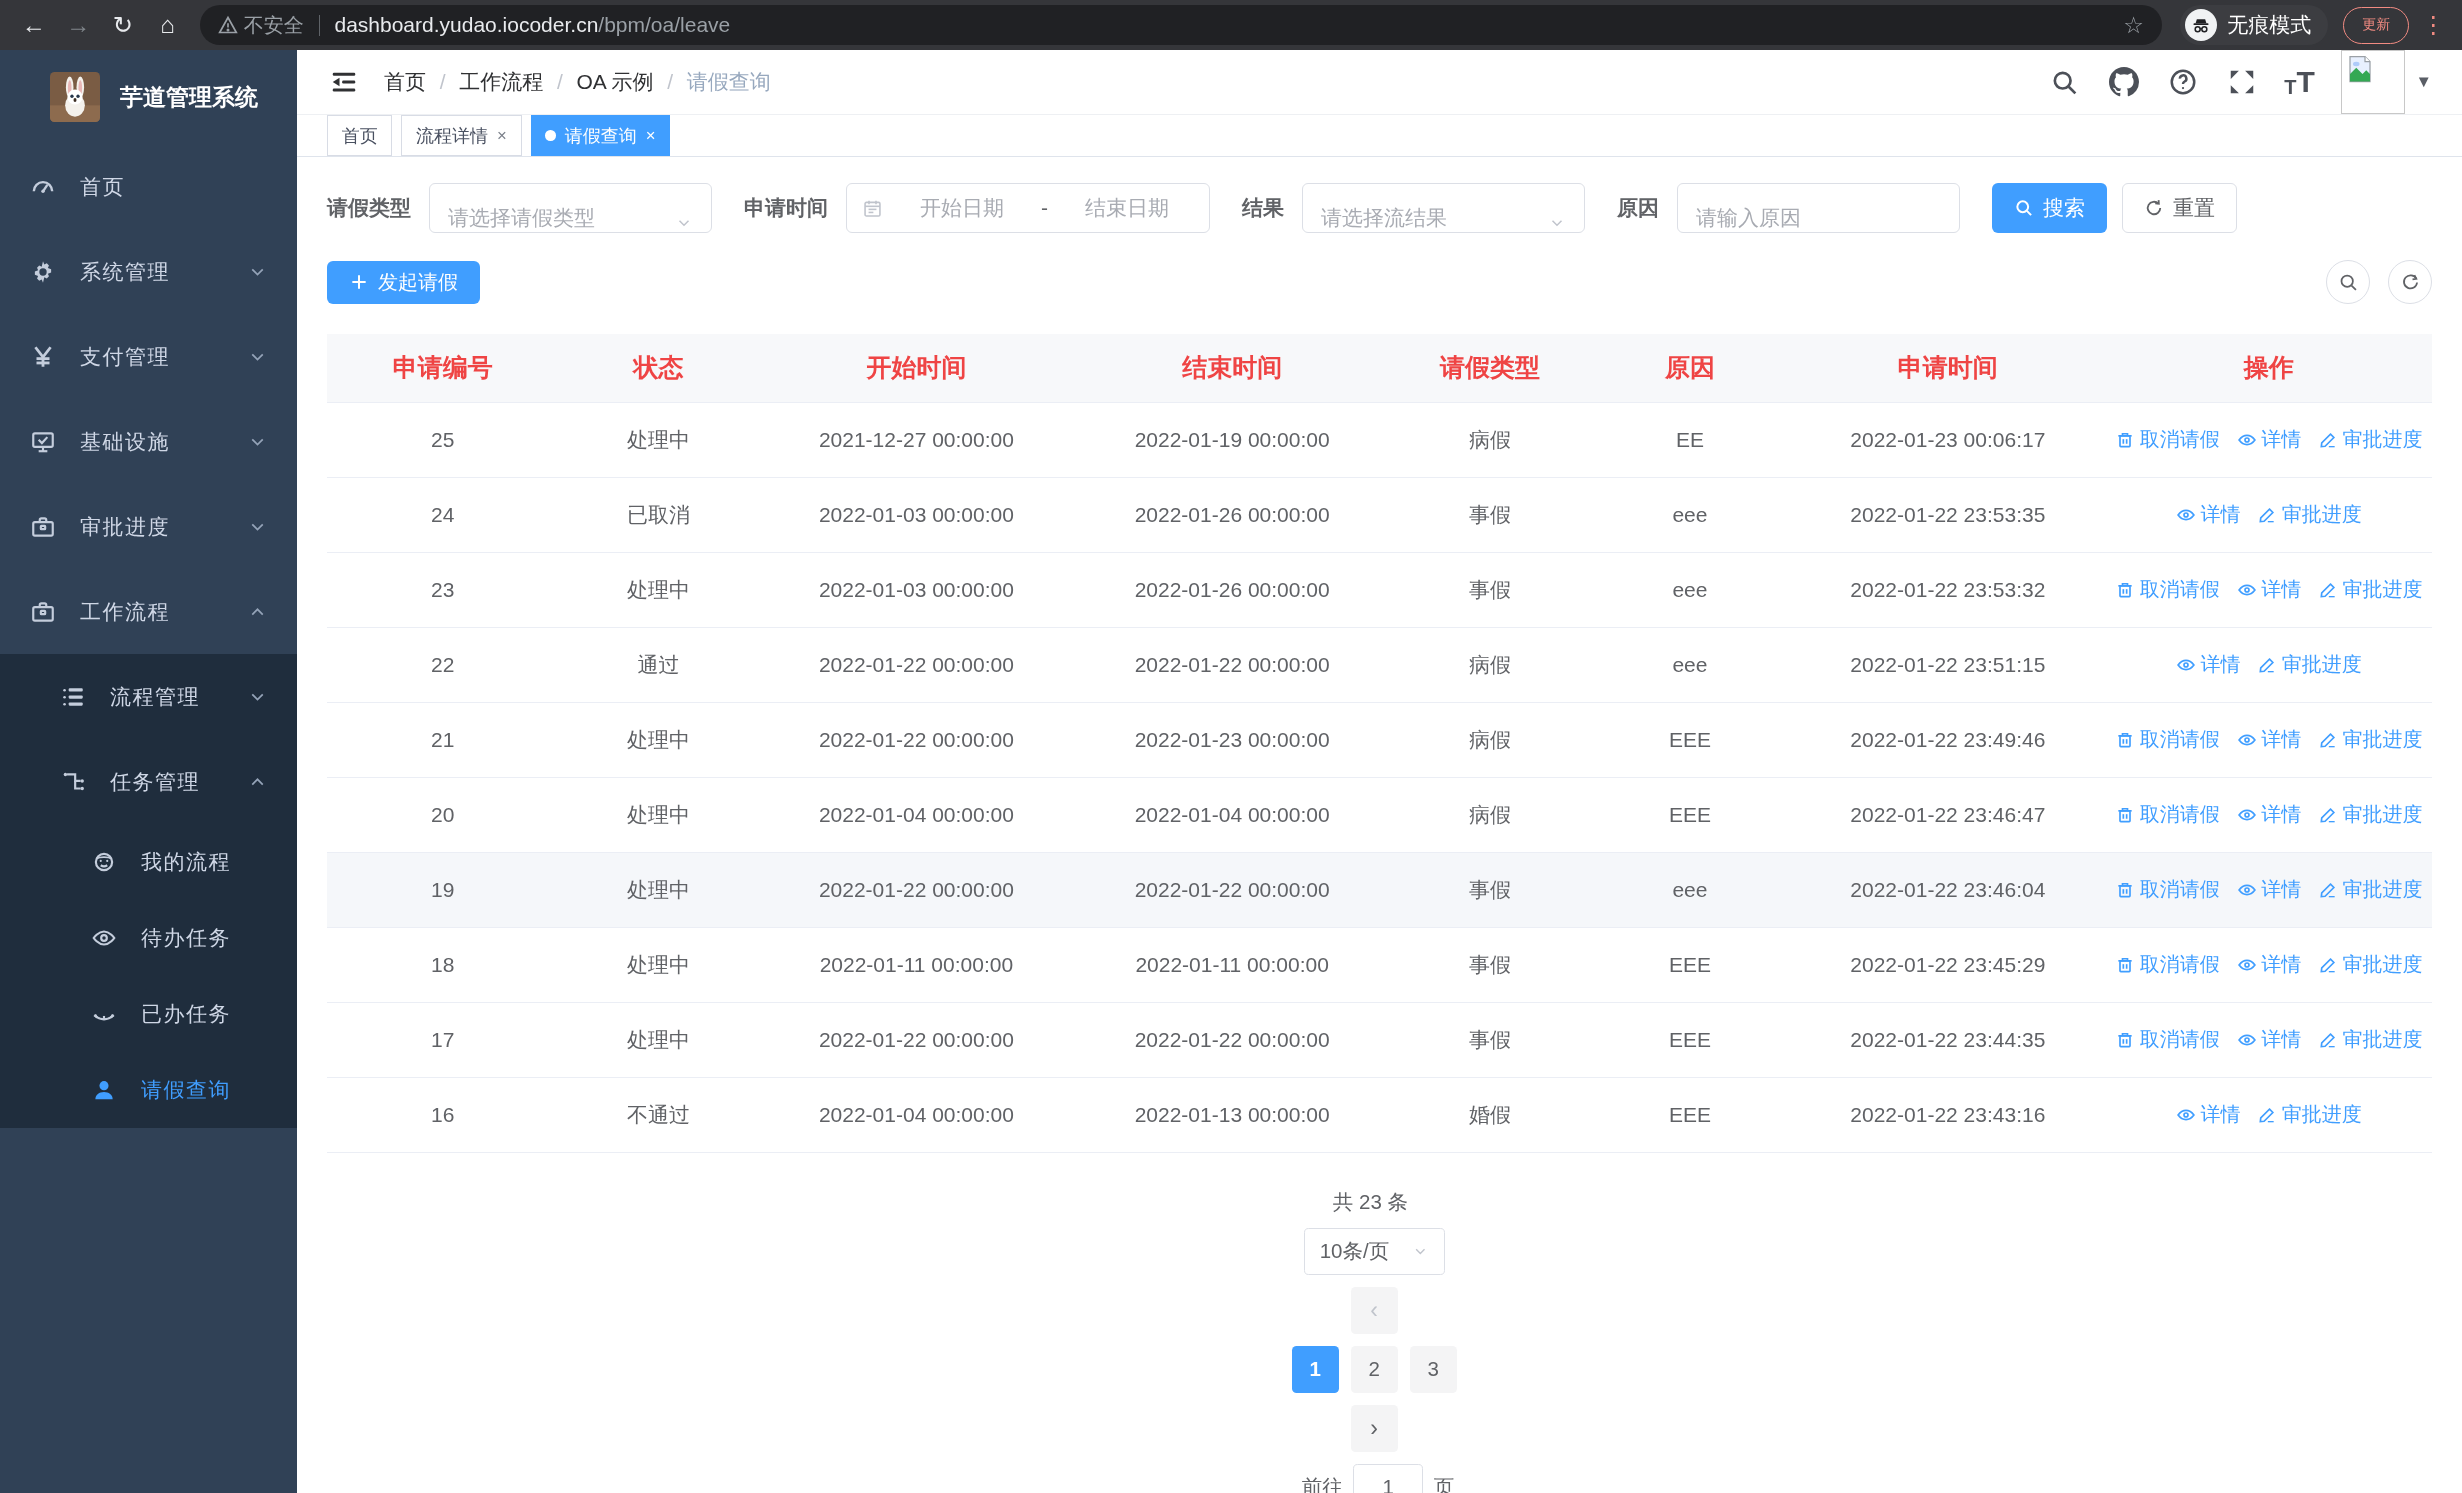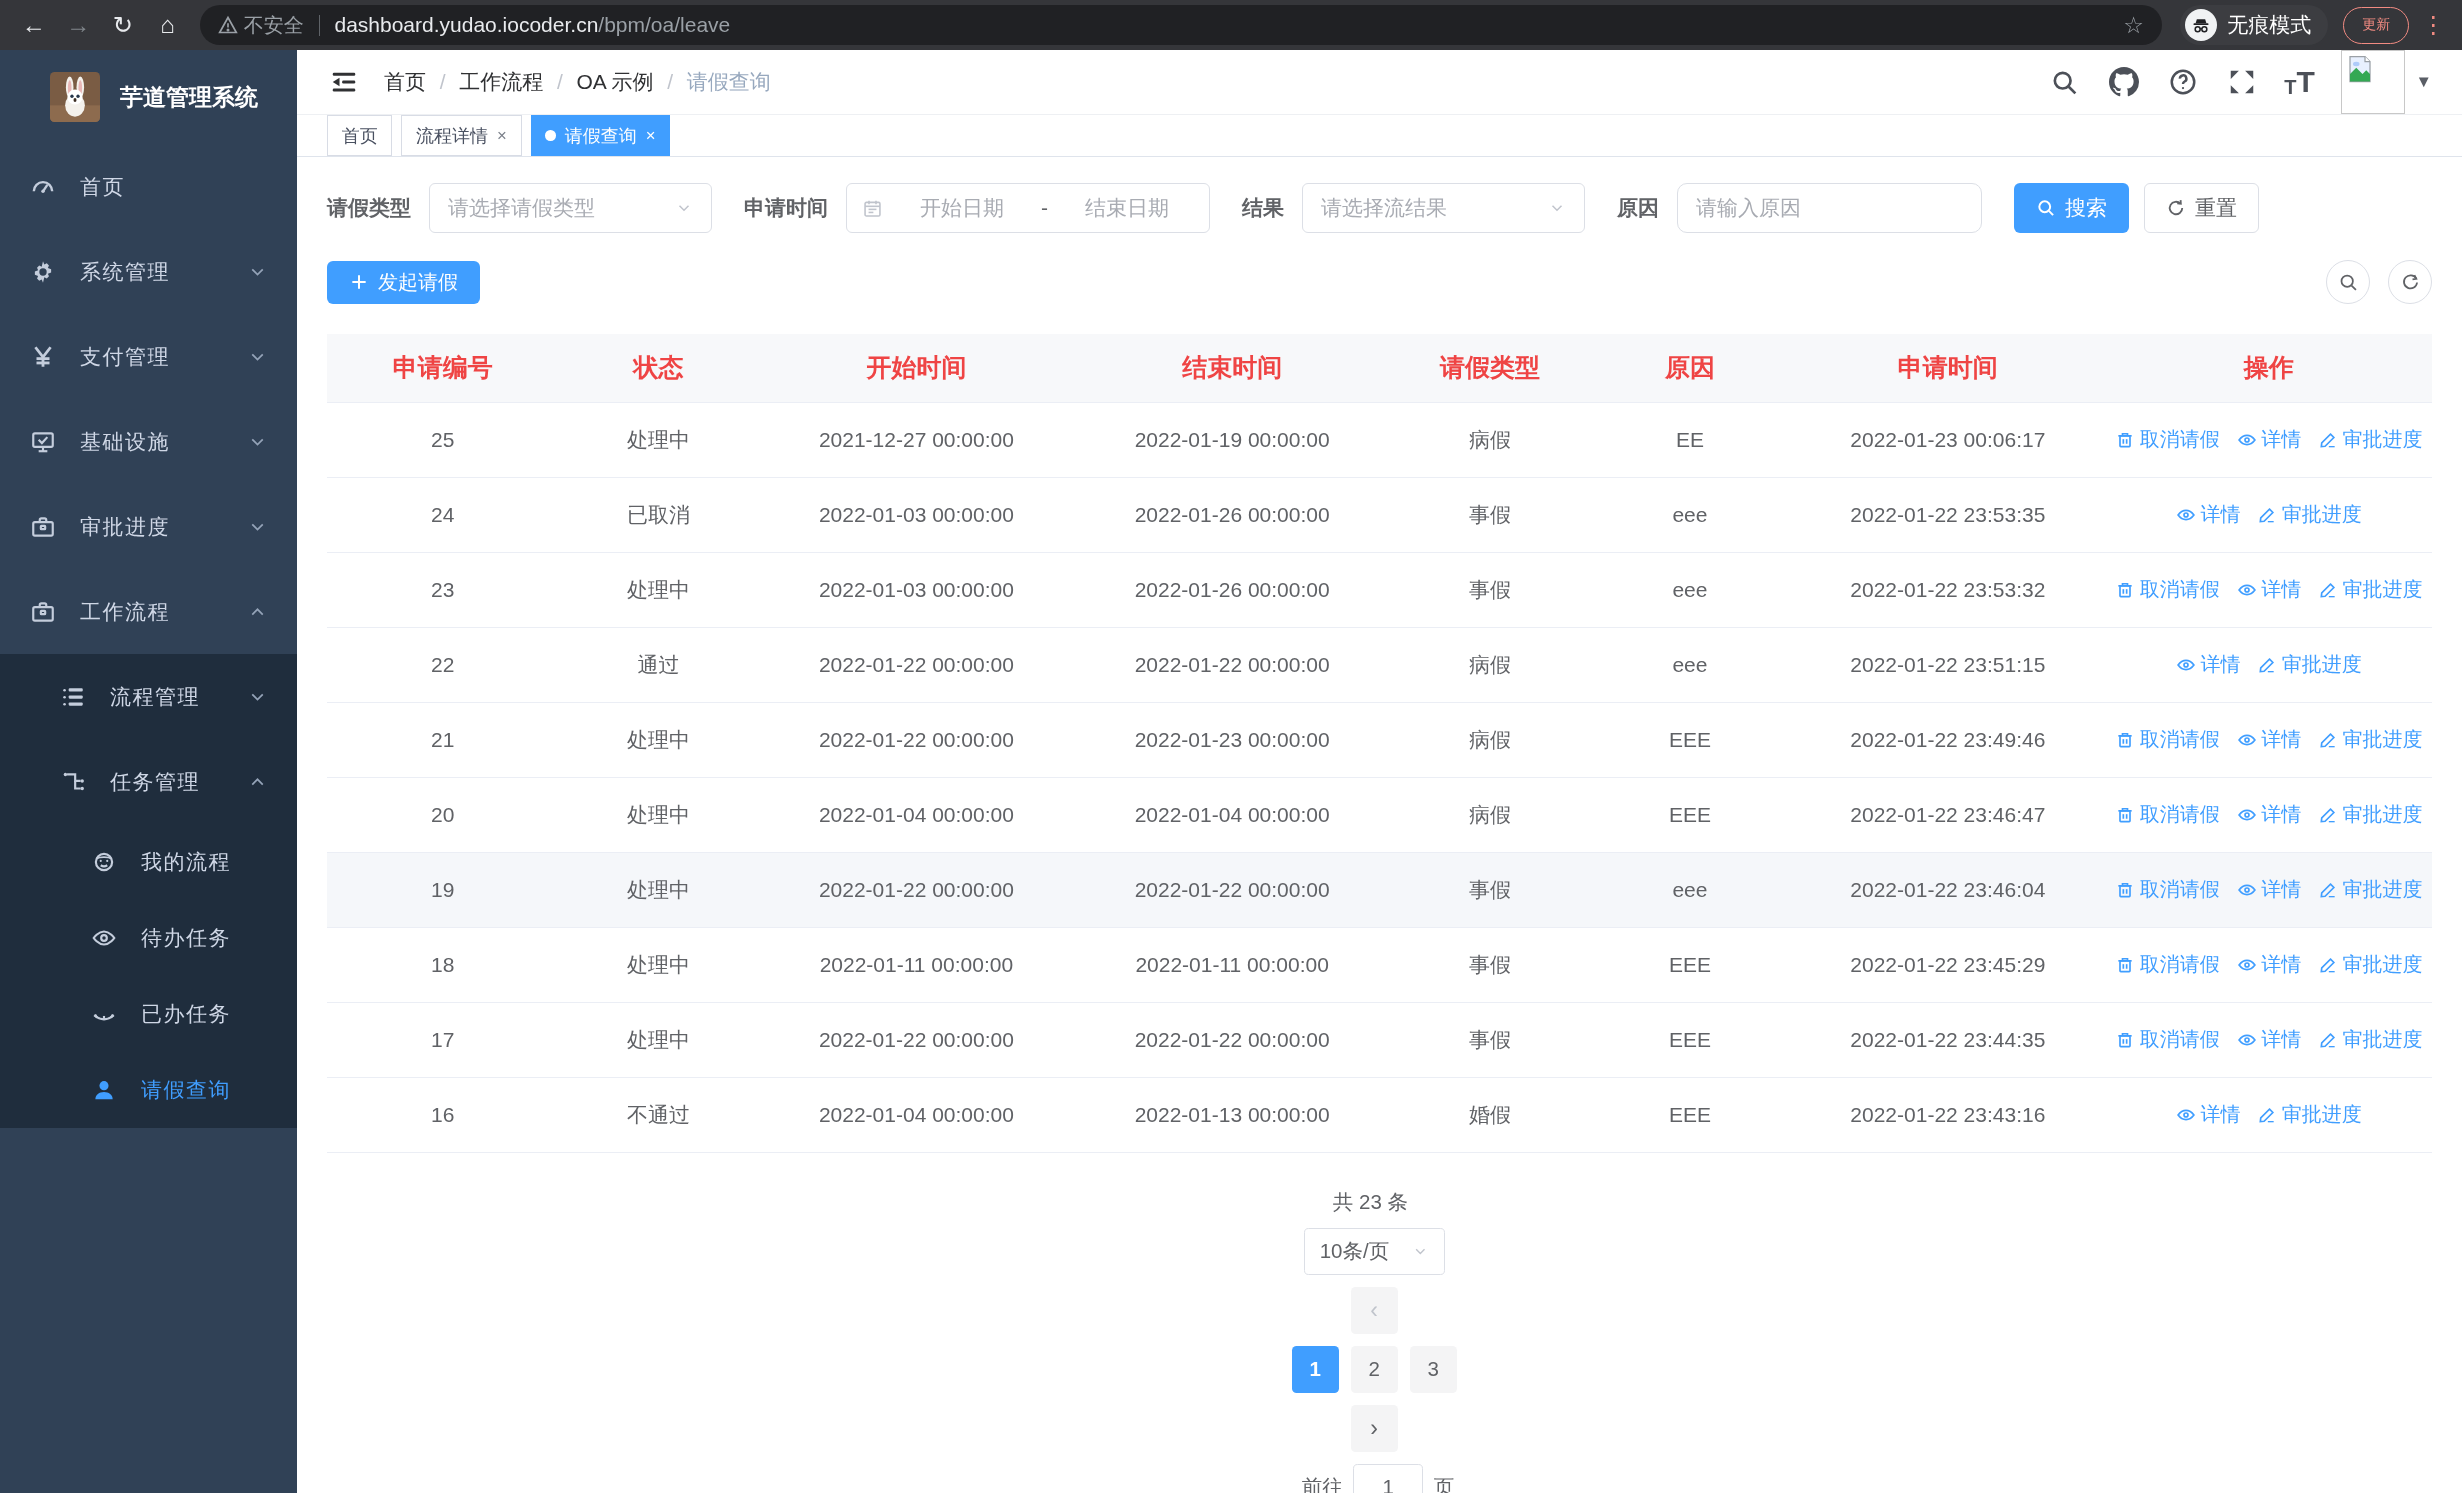--- a/index.html
+++ b/index.html
@@ -72,23 +72,23 @@
   .tag-tab.active { background:#409eff; border-color:#409eff; color:#fff; }
   .tag-tab.active .tab-close { color:#fff; }
   .tab-dot { width:10.6px; height:10.6px; border-radius:50%; background:#fff; }
 
   
   .content { padding:26px 30px 0 30px; flex:1; }
   .filters { display:flex; align-items:center; flex-wrap:nowrap; }
   .f-label { font-size:21px; font-weight:bold; color:#606266; margin-right:18px; white-space:nowrap; }
   .f-item { display:flex; align-items:center; margin-right:32px; }
   .sel, .inp { height:50px; border:0.8px solid #dcdfe6; border-radius:6px; background:#fff;
-    display:flex; align-items:center; padding:0 18px; font-size:21px; color:#a8abb2; position:relative;font-family:Liberation Mono, monospace; }
+    display:flex; align-items:flex-end; padding:0 18px; font-size:21px; color:#a8abb2; position:relative;font-family:Liberation Mono, monospace; }
   .sel { width:283px; justify-content:space-between; }
-  .inp { width:305px;border-radius:10px; }
+  .inp { width:283px; }
   .sel .chev { color:#c0c4cc; }
   .daterange { width:364px; height:50px; border:0.8px solid #dcdfe6; border-radius:6px;
     display:flex; align-items:center; padding:0 15px; gap:12px; font-size:21px; color:#a8abb2; }
   .daterange .sep { color:#606266; flex:0 0 auto; }
   .daterange .d-ph { flex:1; text-align:center; }
   .btn { height:50px; border-radius:6px; display:flex; align-items:center; gap:9px;
     font-size:21px; padding:0 21px; cursor:pointer; border:0.8px solid transparent; }
   .btn-primary { background:#409eff; color:#fff; }
   .btn-plain { background:#fff; color:#606266; border-color:#dcdfe6; }
 

